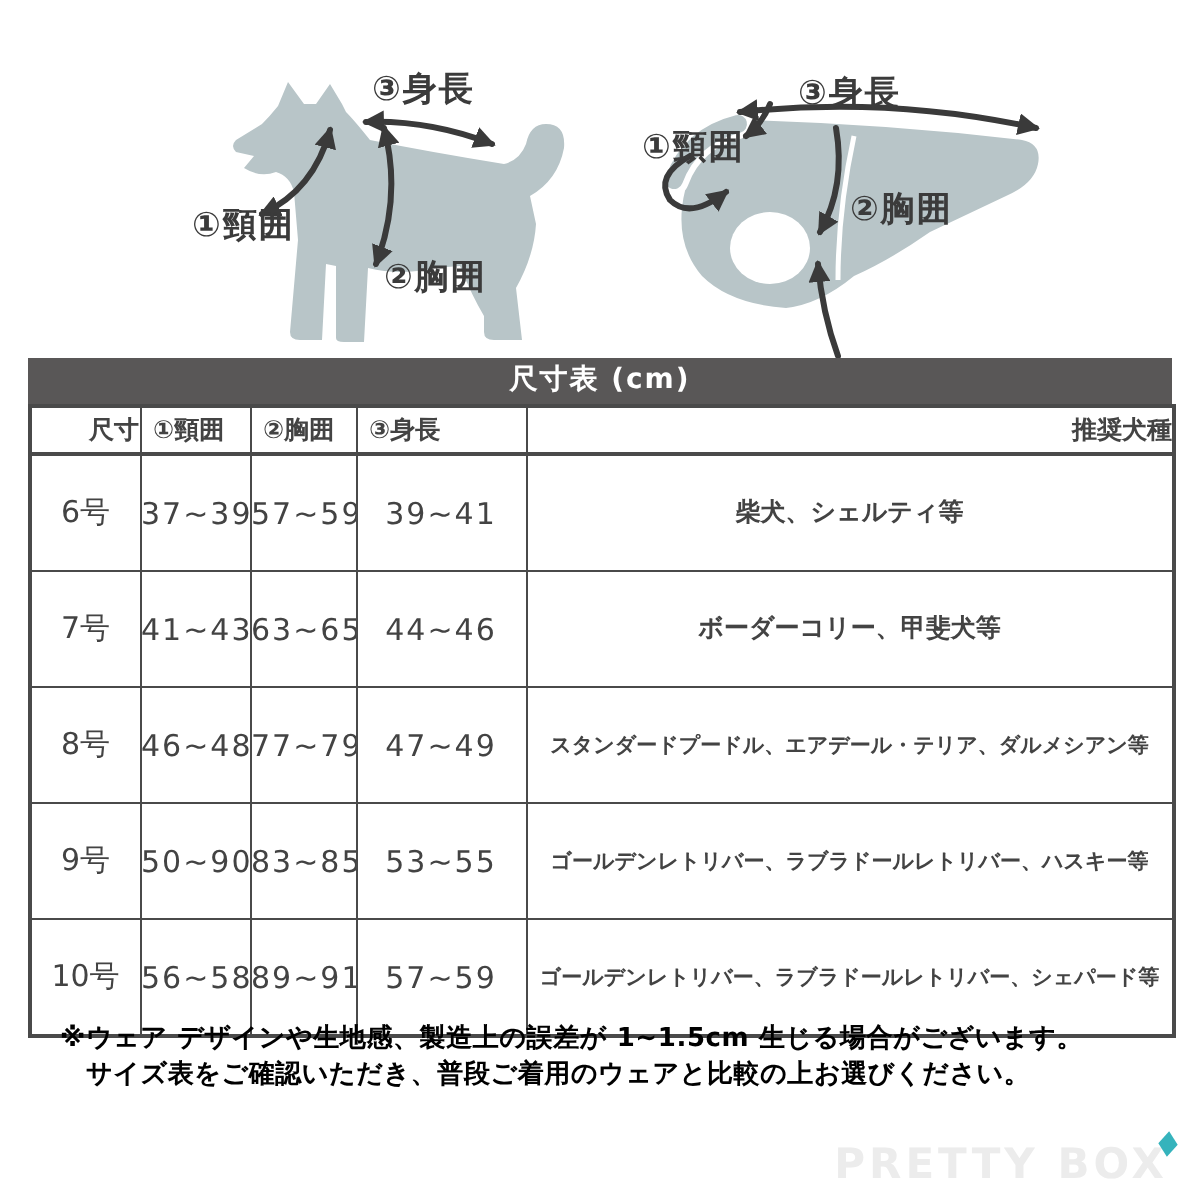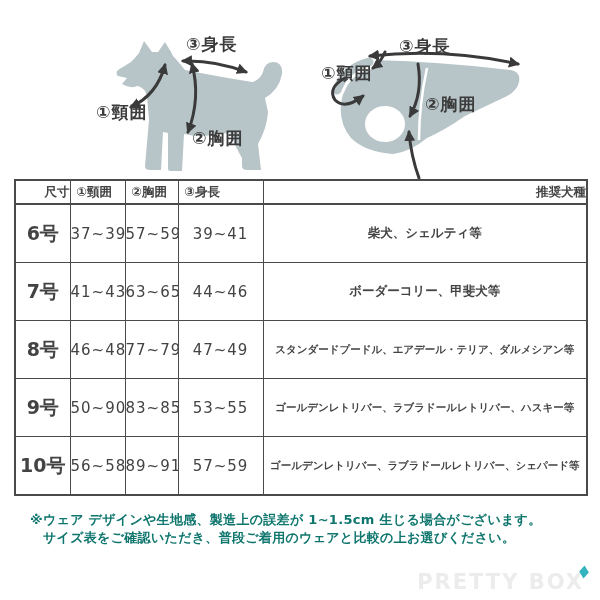--- a/index.html
+++ b/index.html
@@ -26,27 +26,27 @@
   .size-table th,.size-table td{
     border:1.5px solid #4a4a4a;padding:0;color:#434343;
     overflow:hidden;white-space:nowrap;
   }
   .size-table thead th{
     height:22px;font-size:12.5px;font-weight:600;text-align:left;
     padding-left:6px;border-bottom:2px solid #4a4a4a;
   }
   .size-table thead th.c{text-align:right;padding-left:0;}
   .size-table tbody td{height:57px;text-align:center;}
-  td.size-cell{font-size:19px;font-weight:700;margin-top:45px;}
+  td.size-cell{font-size:15px;font-weight:400;margin-top:45px;}
   td.num-cell{font-size:15px;letter-spacing:1px;}
   td.breed-cell{font-size:12.5px;font-weight:600;}
   .size-table tbody tr:nth-child(n+3) td.breed-cell{font-size:10.5px;}
   
   .notes{position:absolute;left:30px;top:511px;font-size:13px;line-height:18px;
-    font-weight:600;color:#0f766e;letter-spacing:0.3px;}
+    font-weight:600;color:#000000;letter-spacing:0.3px;}
   .notes .line2{padding-left:13px;}
   
   .watermark{
     position:absolute;right:16px;bottom:6px;font-size:21px;font-weight:bold;
     color:#ececec;letter-spacing:2px;white-space:nowrap;
   }
   .sparkle{
     position:absolute;right:-4px;top:-2px;width:8px;height:8px;
     background:#35b3bc;transform:rotate(50deg) skew(8deg,8deg);
   }
@@ -94,20 +94,21 @@
     <path d="M30 58 Q12 68 20 80 Q30 90 48 76" fill="none" stroke="#3a3a3a" stroke-width="3" stroke-linecap="round" marker-end="url(#ah2)"></path>
     <path d="M103 44 Q108 73 95 96" fill="none" stroke="#3a3a3a" stroke-width="3" stroke-linecap="round" marker-end="url(#ah2)"></path>
     <path d="M104 158 Q96 136 94 112" fill="none" stroke="#3a3a3a" stroke-width="3" stroke-linecap="round" marker-end="url(#ah2)"></path>
   </svg>
 
   <div class="diagram-label" style="left:399px;top:35px;">③身長</div>
   <div class="diagram-label" style="left:321px;top:62px;">①頸囲</div>
   <div class="diagram-label" style="left:425px;top:93px;">②胸囲</div>
 
   <div class="table-wrap">
+    <div class="title-bar">尺寸表 (cm)</div>
     <table class="size-table">
       <colgroup>
         <col style="width:55px">
           <col style="width:55px">
           <col style="width:53px">
         <col style="width:85px">
           <col style="width:324px">
       </colgroup>
       <thead>
         <tr>

